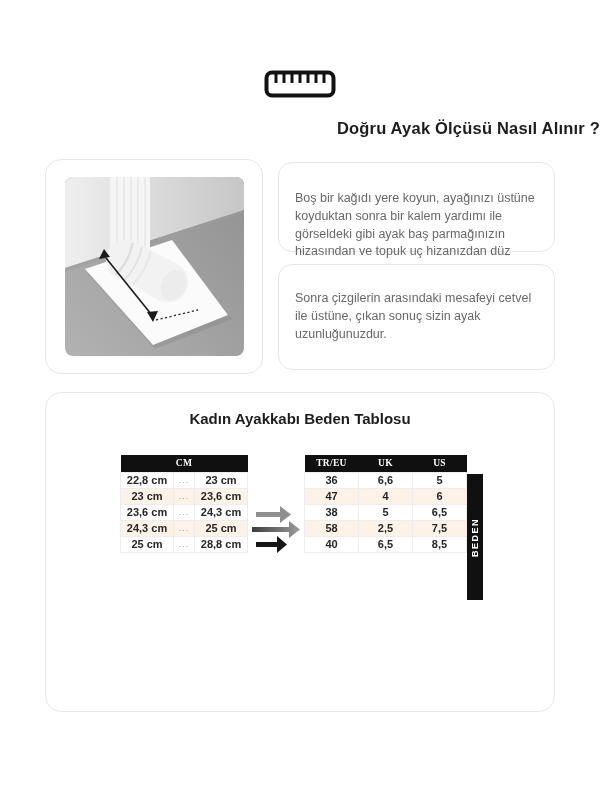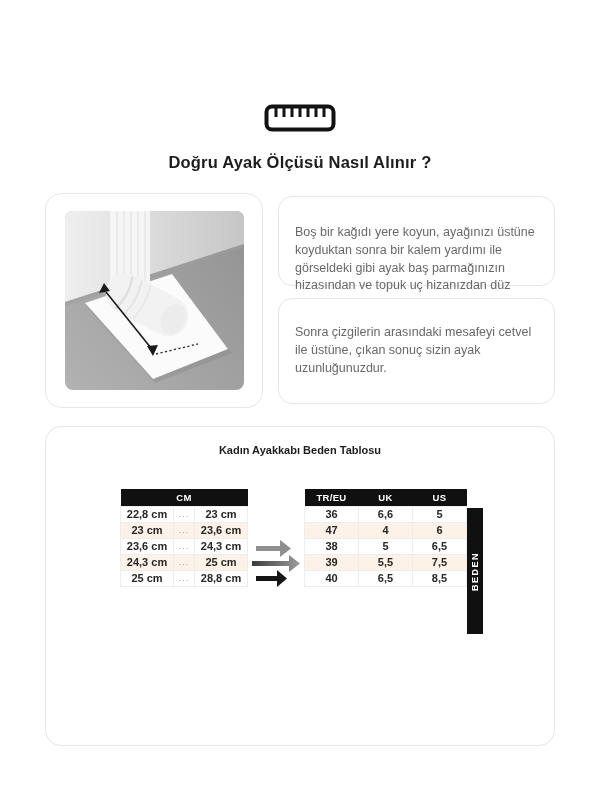--- a/index.html
+++ b/index.html
@@ -2,46 +2,46 @@
 <html><head>
 <meta charset="utf-8">
 <style>
   * { margin: 0; padding: 0; box-sizing: border-box; }
   html, body { width: 600px; height: 800px; background: #ffffff;
     font-family: "Liberation Sans", sans-serif; color: #212121; overflow: hidden; }
 
   .page { position: relative; width: 600px; height: 800px; }
 
   
-  .header { padding-top: 104px; text-align: center; }
+  .header { padding-top: 70px; text-align: right; }
   .ruler-wrap { display: flex; justify-content: center; }
   .page-title { margin-top: 21px; font-size: 16.5px; font-weight: bold; color: #1d1d1d; letter-spacing: .2px; }
 
   
   .measure-section { display: flex; margin: 21px 45px 0 45px; gap: 15px; }
   .photo-card { width: 218px; height: 215px; border: 1.5px solid #e7e7e7; border-radius: 16px;
     display: flex; align-items: center; justify-content: center; flex: none; background: #fff; }
   .photo-card svg { border-radius: 8px; display: block; }
   .text-col { display: flex; flex-direction: column; gap: 12px; margin-top: 3px; flex: 1; }
   .info-box { border: 1.5px solid #e7e7e7; border-radius: 14px; padding: 27px 16px;
     color: #686868; font-size: 12.5px; line-height: 1.42; background: #fff; }
   .info-box.first { height: 90px; }
   .info-box.second { height: 106px; display: flex; align-items: center; }
 
   
   .size-card { position: relative; margin: 18px 45px 0 45px; height: 320px;
     border: 1.5px solid #e7e7e7; border-radius: 16px; background: #fff; }
-  .size-card-title { text-align: center; margin-top: 17px; font-size: 11px; font-weight: bold; color: #1d1d1d; }
+  .size-card-title { text-align: center; margin-top: 17px; font-size: 15px; font-weight: bold; color: #1d1d1d; }
 
   table { border-collapse: collapse; table-layout: fixed; }
   .cm-table { position: absolute; left: 74px; top: 62px; width: 127px; }
   .intl-wrap { position: absolute; left: 258px; top: 62px; display: flex; align-items: flex-start; }
   .intl-table { width: 163px; border-radius: 29px; }
   th { background: #101010; color: #ffffff; font-size: 9.5px; font-weight: bold;
-    height: 17px; letter-spacing: .3px; }
+    height: 17px; letter-spacing: .3px; font-family: Liberation Serif, serif; }
   td { height: 16px; text-align: center; font-size: 11px; font-weight: 600; color: #262626;
     border: 1px solid #ededed; background: #ffffff; }
   tr.alt td { background: #fdf2e8; }
   td.sep { font-size: 9px; color: #9a9a9a; letter-spacing: 1px; font-weight: normal; }
   .cm-table col.v { width: 53px; } .cm-table col.s { width: 21px; }
 
   .arrows { position: absolute; left: 206px; top: 110px; }
 
   .beden-bar { width: 16px; height: 126px; margin-top: 19px; background: #101010;
     color: #ffffff; display: flex; align-items: center; justify-content: center;
@@ -219,22 +219,22 @@
             <td>47</td>
             <td>4</td>
             <td>6</td>
           </tr>
           <tr>
             <td>38</td>
             <td>5</td>
             <td>6,5</td>
           </tr>
           <tr class="alt">
-            <td>39</td>
-            <td>5,5</td>
+            <td>58</td>
+            <td>2,5</td>
             <td>7,5</td>
           </tr>
           <tr>
             <td>40</td>
             <td>6,5</td>
             <td>8,5</td>
           </tr>
         </tbody>
       </table>
       <div class="beden-bar">BEDEN</div>

